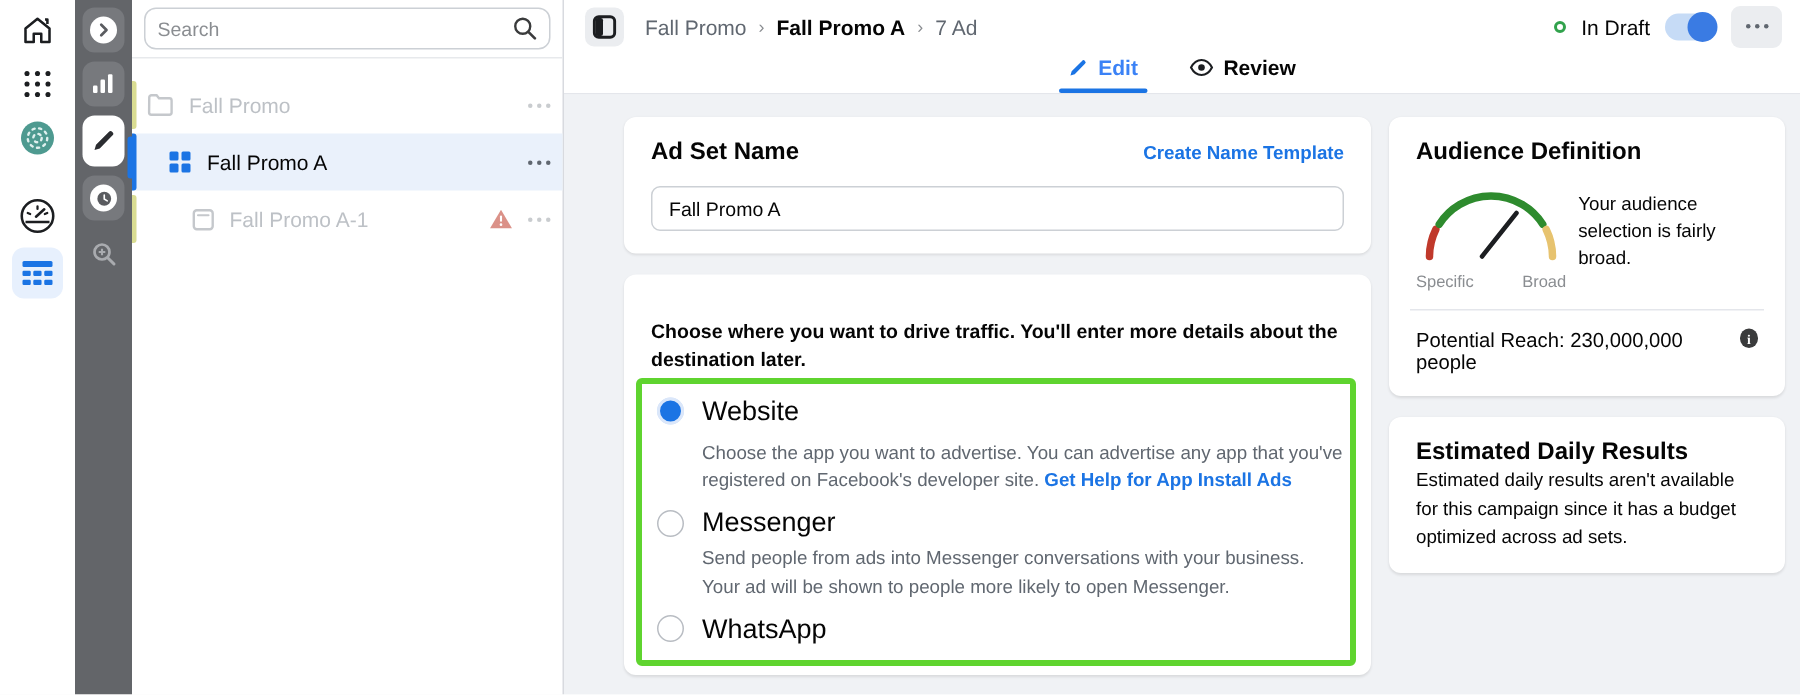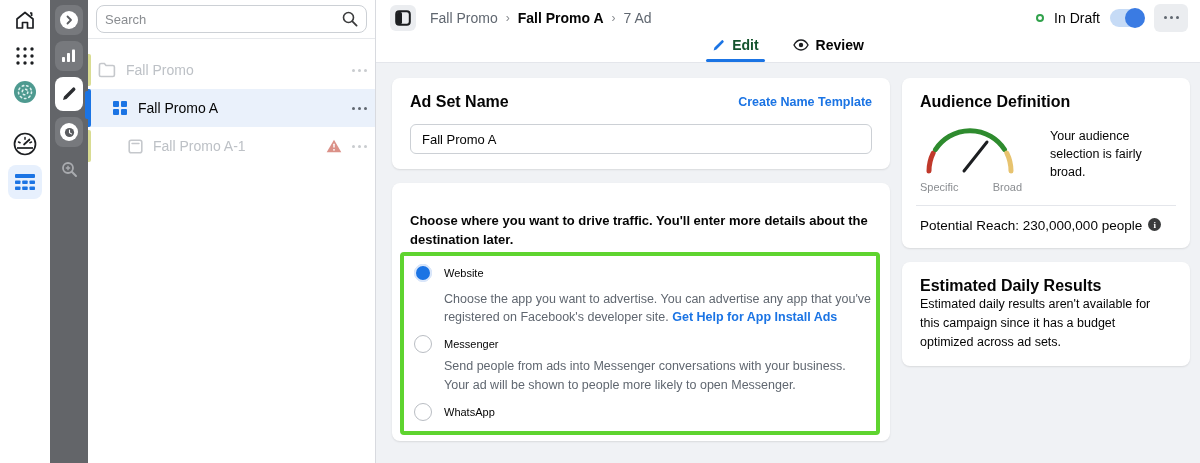--- a/index.html
+++ b/index.html
@@ -56,41 +56,41 @@
   .bc .sep { color:#8a8d91; font-size:12px; }
   .bc .crumb-bold { color:#050505; font-weight:bold; }
   .status { margin-left:auto; display:flex; align-items:center; gap:10px; }
   .draft-dot { width:8px; height:8px; border-radius:50%; border:2px solid #31A24C; background:#fff; }
   .status-label { font-size:14px; color:#050505; }
   .toggle { width:34px; height:18px; border-radius:9px; background:#C6DBF6; position:relative; }
   .toggle .knob { position:absolute; right:-1px; top:-1px; width:20px; height:20px; border-radius:50%; background:#3A7BE3; }
   .menu-btn { width:34px; height:28px; border-radius:6px; background:#ebedf0; display:flex; align-items:center; justify-content:center; }
   .tabs { position:absolute; left:0; right:0; bottom:0; display:flex; justify-content:center; gap:34px; }
   .tab { display:flex; align-items:center; gap:7px; font-size:14px; padding-bottom:9px; position:relative; color:#050505; font-weight:bold; }
-  .tab.active { color:#14532d; }
+  .tab.active { color:#3b82f6; }
   .tab.active::after { content:""; position:absolute; left:-6px; right:-6px; bottom:0; height:3px; border-radius:2px; background:#1B74E4; }
 
   .content { flex:1; background:#F0F2F5; display:flex; gap:12px; padding:15px 10px 0 16px; overflow:hidden; }
-  .col-left { width:498px; flex:none; display:flex; flex-direction:column; gap:14px; }
+  .col-left { width:498px; flex:none; display:flex; flex-direction:column; gap:14px;margin-left:24px; }
   .col-right { flex:1; display:flex; flex-direction:column; gap:14px; min-width:0; }
   .card { background:#fff; border-radius:8px; box-shadow:0 1px 2px rgba(0,0,0,.1); padding:15px 18px; }
   .card-title { font-size:16px; font-weight:bold; color:#050505; }
 
   .adset-head { display:flex; align-items:center; justify-content:space-between; }
   .blue-link { color:#1B74E4; font-size:12.5px; font-weight:bold; text-decoration:none; }
   .name-input { margin-top:13px; width:100%; height:30px; border:1px solid #ccd0d5; border-radius:6px; padding:0 11px; font-size:13px; color:#050505; font-family:"Liberation Sans",sans-serif; outline:none; }
 
   .traffic-desc { margin-top:14px; font-size:13px; font-weight:bold; color:#050505; line-height:1.45; width:470px; }
   .hl-box { margin:2px -8px 0 -10px; border:4px solid #5FD42F; border-radius:4px; padding:6px 8px 10px 10px; }
   .opt { margin-top:8px; }
   .opt-head { display:flex; align-items:center; gap:12px; }
   .radio { width:18px; height:18px; border-radius:50%; border:1px solid #b9bdc3; background:#fff; flex:none; position:relative; }
   .radio.checked { border:1px solid #cfe0f7; background:#1B74E4; box-shadow:inset 0 0 0 1.5px #fff0; }
   .radio.checked::after { content:""; position:absolute; inset:-1px; border-radius:50%; border:2px solid #dbe7fa; }
-  .opt-label { font-size:11px; color:#050505; }
+  .opt-label { font-size:18px; color:#050505; }
   .opt-desc { margin:4px 0 2px 30px; font-size:12.5px; color:#606770; line-height:1.5; width:430px; }
   .opt-desc .inline-link { color:#1B74E4; font-weight:bold; }
 
   .aud-body { display:flex; margin-top:10px; }
   .gauge-wrap { width:110px; }
   .gauge-labels { display:flex; justify-content:space-between; font-size:11px; color:#8a8d91; margin-top:2px; padding-right:8px; }
   .aud-note { margin-left:auto; width:122px; font-size:12.5px; color:#050505; line-height:1.45; padding-top:6px; }
   .aud-divider { height:1px; background:#e4e6eb; margin:12px -4px 0 -4px; }
   .reach-line { margin-top:12px; font-size:13.5px; color:#050505; display:flex; align-items:flex-start; gap:6px; }
   .info-i { width:13px; height:13px; border-radius:50%; background:#3a3b3c; color:#fff; font-size:9px; font-weight:bold; display:inline-flex; align-items:center; justify-content:center; font-family:"Liberation Serif",serif; }

